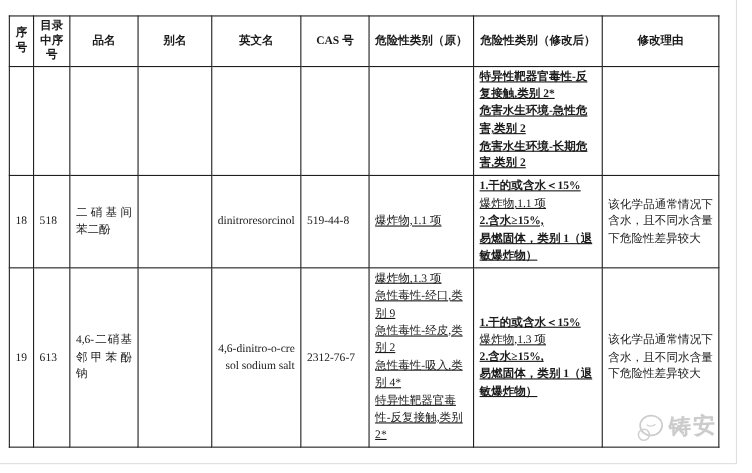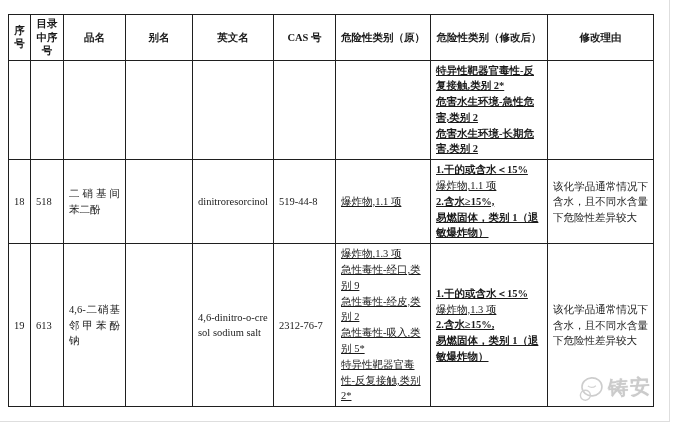--- a/index.html
+++ b/index.html
@@ -23,21 +23,21 @@
     padding:2px 5px;
     font-size:10.5px;
     line-height:15.5px;
     overflow:hidden;
   }
   table.doc th{
     font-weight:bold;text-align:center;line-height:13.5px;padding:2px 3px;
   }
   td.c-serial,td.c-catalog,td.c-cas{text-align:left;font-size:10px;}
   td.c-name{text-align:justify;text-align-last:left;padding:2px 7px;}
-  td.c-english{font-size:10px;word-break:break-all;padding:2px 6px;line-height:14.5px;}
+  td.c-english{font-size:10px;word-break:break-all;padding:2px 6px;line-height:14.5px;text-align:right;}
   td.c-hazard{padding:2px 4px;}
   td.c-reason{text-align:justify;text-align-last:left;padding:2px 5px;}
   .ln{line-height:15.8px;text-decoration:underline;}
   .ln.b{font-weight:bold;}
 
   .page-number{
     position:absolute;left:0;top:396px;width:684px;
     text-align:center;font-size:9px;color:#333;margin-top:40px;
   }
   .edge-v{position:absolute;left:669px;top:0;width:1px;height:421px;background:#dedede;}
@@ -124,21 +124,21 @@
       <td class="c-serial">19</td>
       <td class="c-catalog c-serial">613</td>
       <td class="c-name">4,6-二硝基邻甲苯酚钠</td>
       <td class="c-name"></td>
       <td class="c-english">4,6-dinitro-o-cresol sodium salt</td>
       <td class="c-cas">2312-76-7</td>
       <td class="c-hazard">
             <div class="ln">爆炸物,1.3 项</div>
             <div class="ln">急性毒性-经口,类别 9</div>
             <div class="ln">急性毒性-经皮,类别 2</div>
-            <div class="ln">急性毒性-吸入,类别 5*</div>
+            <div class="ln">急性毒性-吸入,类别 4*</div>
             <div class="ln">特异性靶器官毒性-反复接触,类别 2*</div>
           </td>
       <td class="c-hazard">
             <div class="ln b">1.干的或含水＜15%</div>
             <div class="ln">爆炸物,1.3 项</div>
             <div class="ln b">2.含水≥15%,</div>
             <div class="ln b">易燃固体，类别 1（退敏爆炸物）</div>
           </td>
       <td class="c-reason">该化学品通常情况下含水，且不同水含量下危险性差异较大</td>
     </tr>

